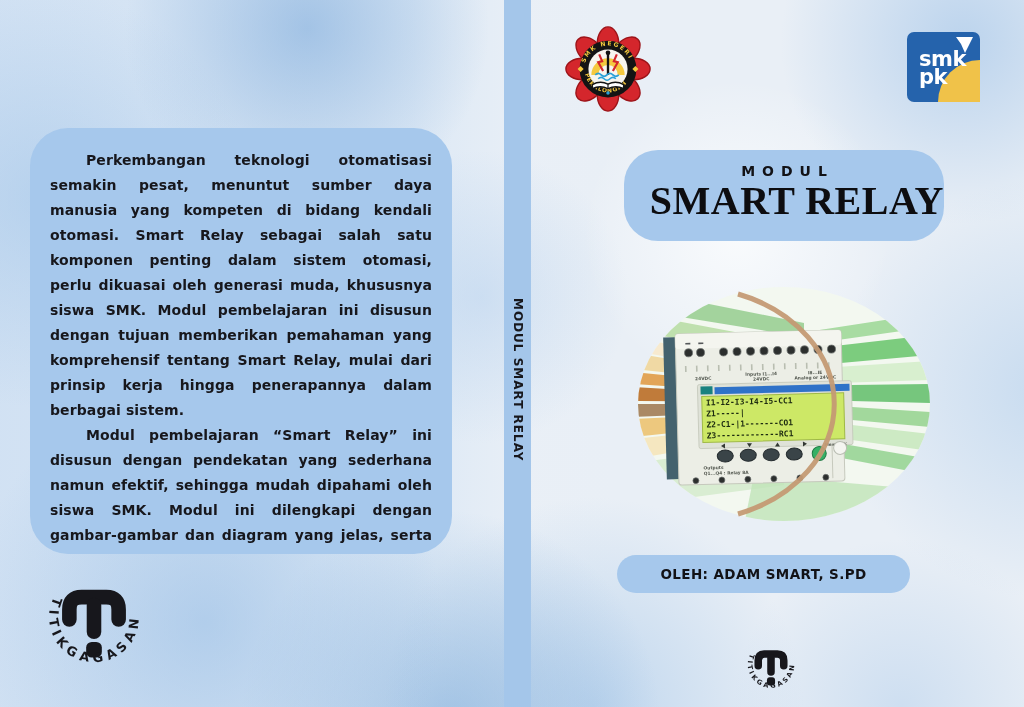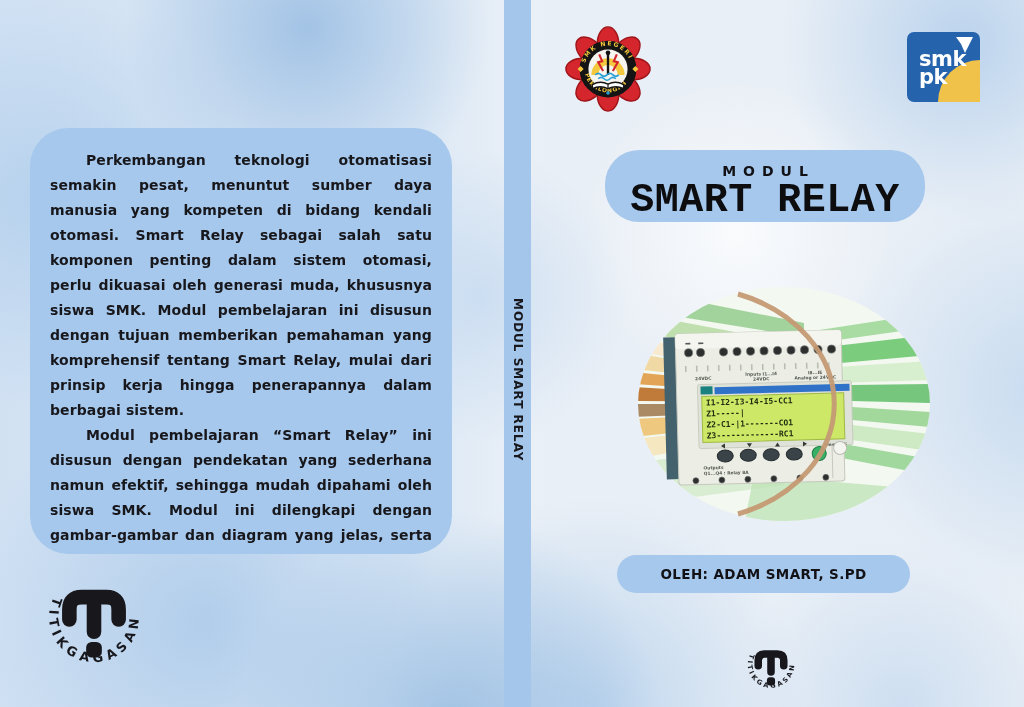--- a/index.html
+++ b/index.html
@@ -44,27 +44,27 @@
     display:flex;align-items:center;justify-content:center;box-sizing:border-box;padding-top:52px;
   }
   .spine-title{
     writing-mode:vertical-rl;white-space:nowrap;
     font-size:12px;font-weight:700;letter-spacing:1px;color:var(--ink);
   }
   
   .school-logo{position:absolute;left:558px;top:24px;width:100px;height:92px;}
   .smkpk-logo{position:absolute;left:907px;top:32px;width:73px;height:70px;}
   .title-panel{
-    position:absolute;left:605px;top:150px;width:320px;height:72px;
+    position:absolute;left:624px;top:150px;width:320px;height:91px;
     background:var(--panel);border-radius:34px;text-align:center;box-sizing:border-box;padding-top:13px;
   }
   .title-kicker{font-size:14px;font-weight:700;letter-spacing:7px;text-indent:7px;color:#121216;}
   .title-main{
-    font-family:Liberation Mono, monospace;
-    font-size:40px;font-weight:700;letter-spacing:0.5px;line-height:1.05;color:#0d0d10;margin-top:1px;
+    font-family:Liberation Serif, serif;
+    font-size:40px;font-weight:700;letter-spacing:0.5px;line-height:1.05;color:#0d0d10;margin-top:1px;text-align:right;
   }
   .oval-illustration{position:absolute;left:634px;top:285px;width:296px;height:240px;}
   .author-pill{
     position:absolute;left:617px;top:555px;width:293px;height:38px;border-radius:19px;
     background:var(--panel);display:flex;align-items:center;justify-content:center;
   }
   .author-line{font-size:13.5px;font-weight:700;letter-spacing:0.4px;color:#121216;}
   .lcd-text{font-family:"DejaVu Sans Mono","Liberation Mono",monospace;font-weight:700;}
 </style>
 </head>

